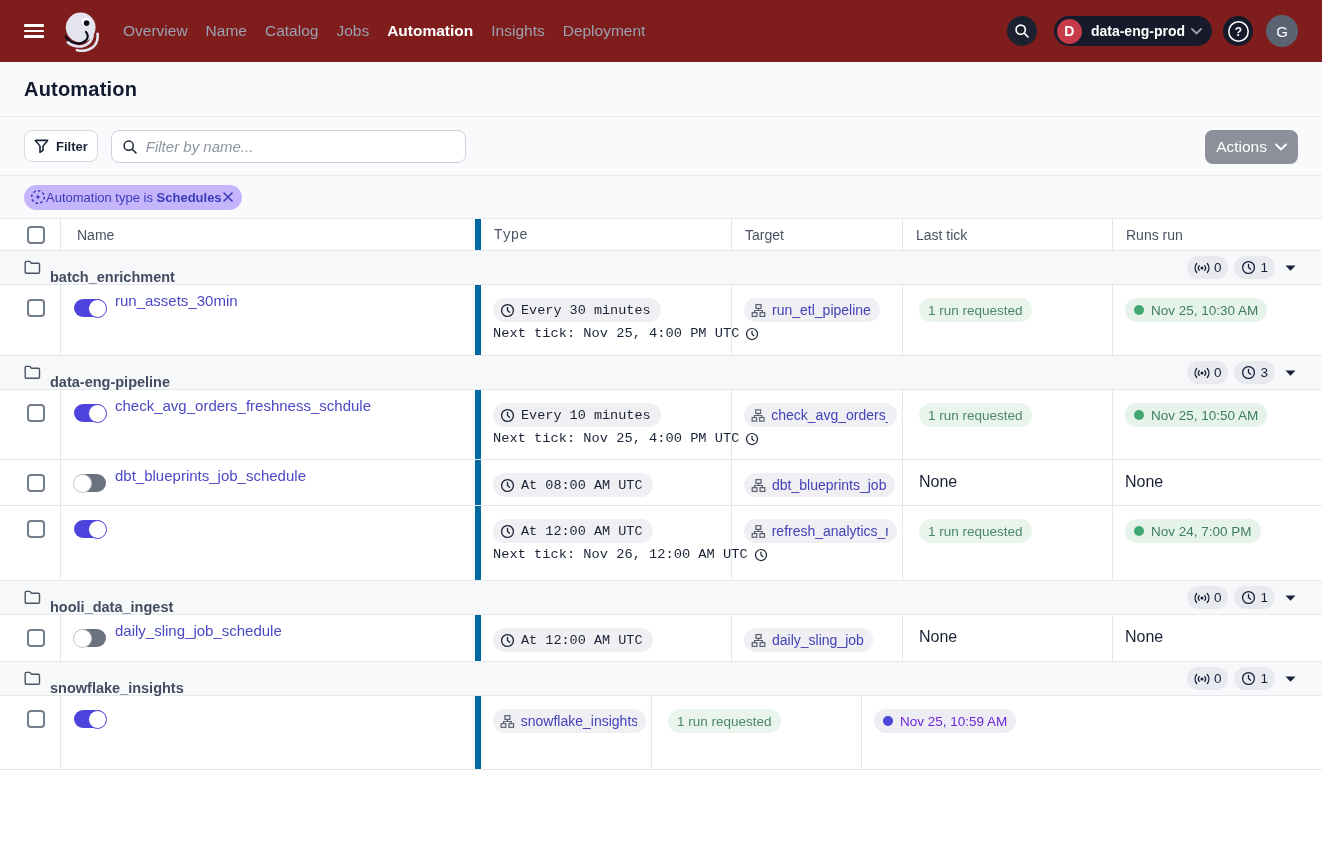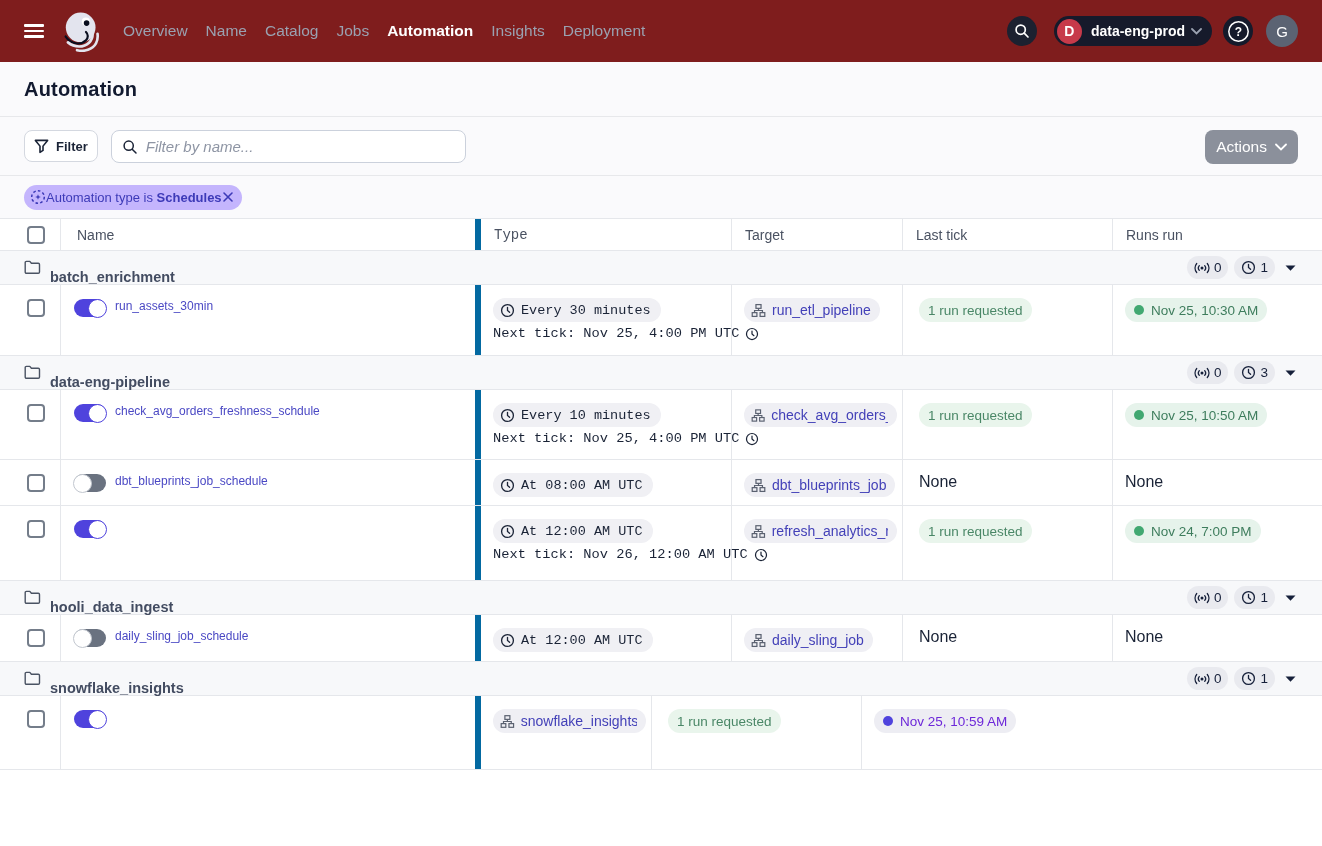--- a/index.html
+++ b/index.html
@@ -53,21 +53,21 @@
 .grow .badges { margin-left:auto; display:flex; align-items:center; gap:6px; }
 .gbadge { height:23px; background:#E9EAEF; border-radius:12px; display:flex; align-items:center; gap:4px; padding:0 7px; font-size:13.5px; color:#16203A; }
 .caret { margin-left:4px; }
 
 .drow .cbx { top:14px; }
 .toggle { position:absolute; left:13px; top:14px; width:32px; height:18px; border-radius:9px; }
 .ton { background:#4F43DD; }
 .ton .knob { position:absolute; right:-1px; top:-0.5px; width:19px; height:19px; background:#fff; border:1.4px solid #4F43DD; box-sizing:border-box; border-radius:50%; }
 .toff { background:#6A7280; }
 .toff .knob { position:absolute; left:-1px; top:-0.5px; width:19px; height:19px; background:#fff; border:1px solid #C2C7CF; box-sizing:border-box; border-radius:50%; }
-.nlink { position:absolute; left:54px; top:14px; font-size:12px; color:#4A48C4; }
+.nlink { position:absolute; left:54px; top:7px; font-size:15px; color:#4A48C4; }
 .chip { position:absolute; height:24px; border-radius:12px; display:flex; align-items:center; font-size:14px; white-space:nowrap; }
 .tychip { left:12px; top:13px; background:#F0F0F4; color:#1A2336; padding:0 10px 0 7px; gap:6px; font-size:13.5px; }
 .tgchip { left:12px; top:13px; background:#EFEFF4; color:#4341B8; padding:0 9px 0 7px; gap:6px; max-width:152.5px; }
 .tgchip span { overflow:hidden; }
 .gchip { left:16px; top:13px; background:#E9F5EC; color:#4A8767; padding:0 9px; font-size:13.5px; }
 .runchip { left:12px; top:13px; padding:0 9px; gap:7px; color:#3E7D5D; background:#E6F3EB; font-size:13.5px; }
 .runchip.blue { background:#EDEDF3; color:#6d28d9; }
 .dot { width:10px; height:10px; border-radius:50%; flex:none; }
 .nexttick { position:absolute; left:12px; top:41px; font-size:13.7px; color:#1A2336; display:flex; align-items:center; gap:6px; white-space:nowrap; }
 .nonetxt { position:absolute; left:16px; top:13px; font-size:16px; color:#1A2336; }

